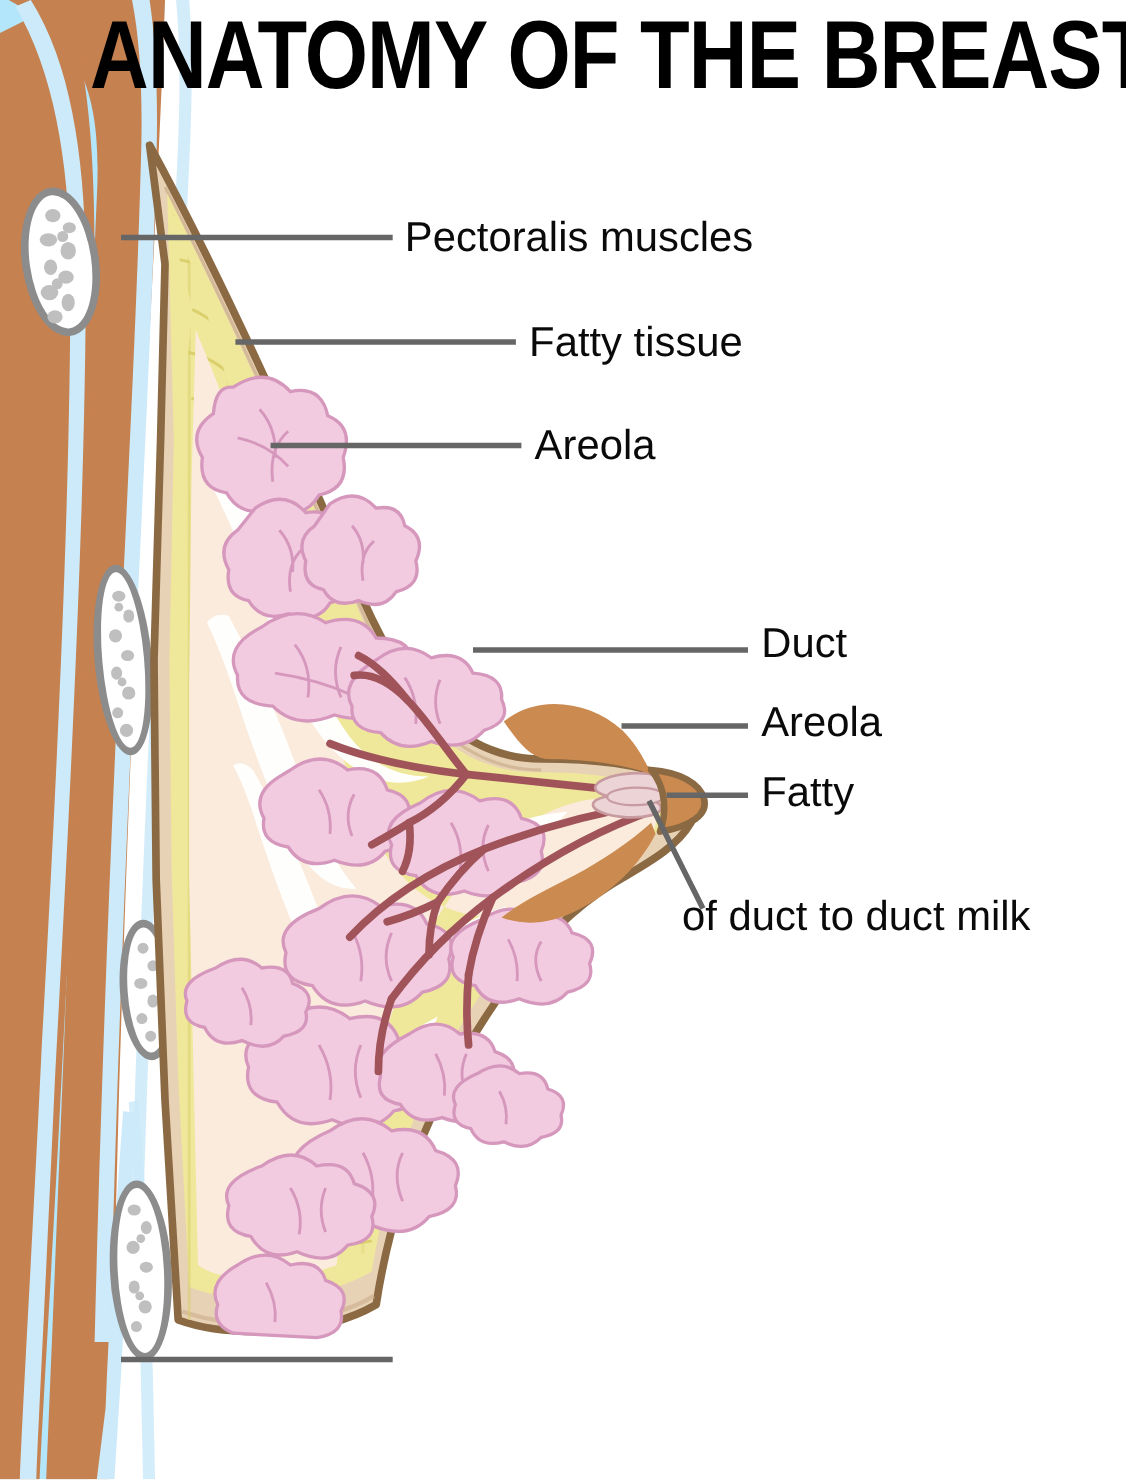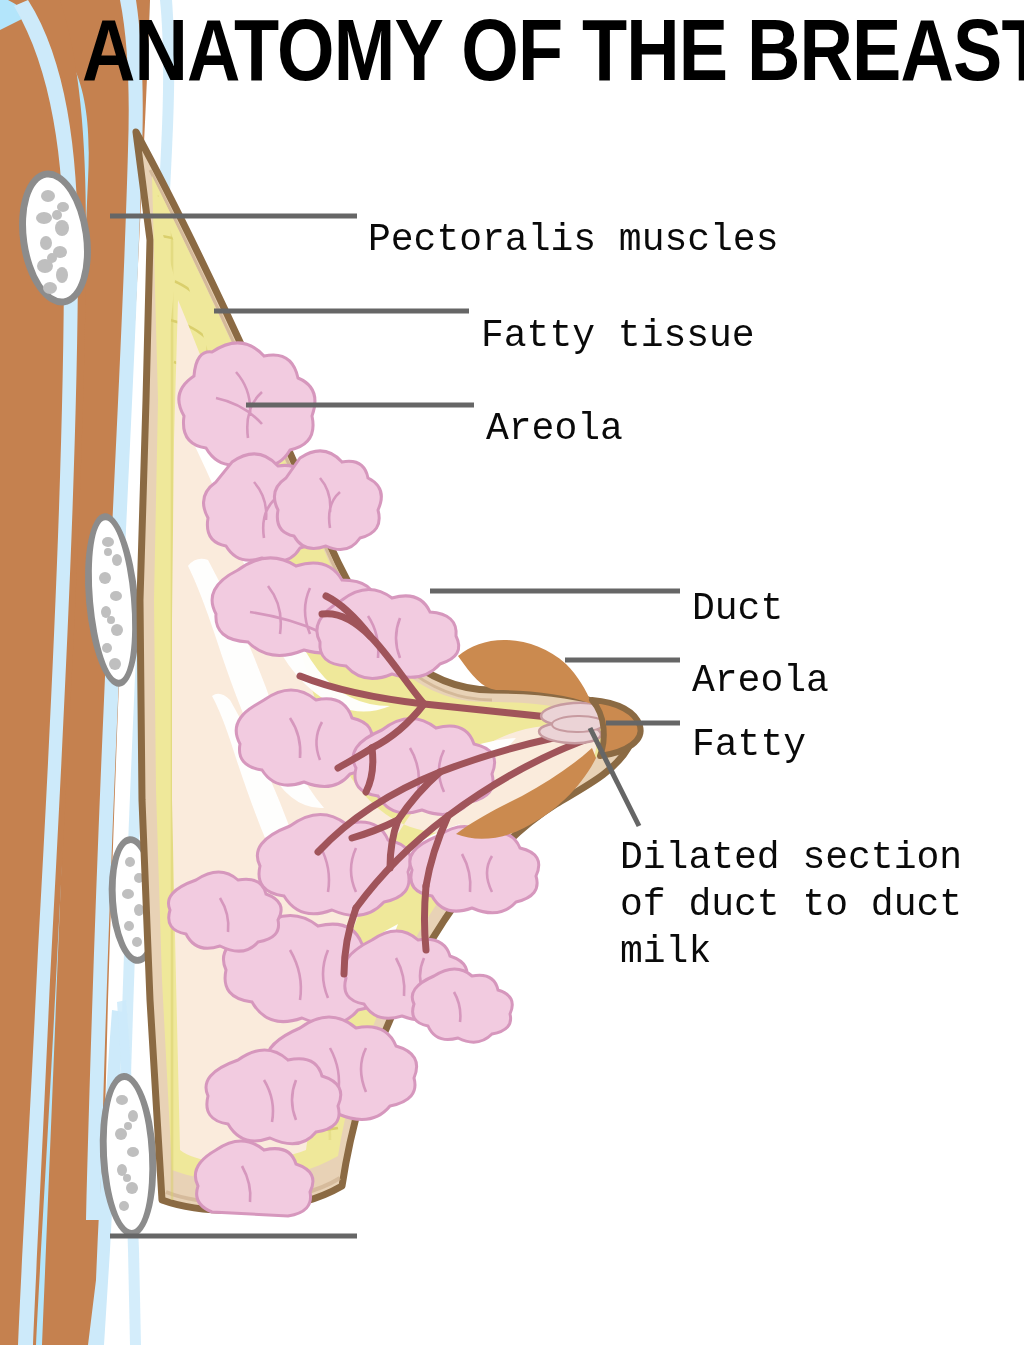--- a/index.html
+++ b/index.html
@@ -34,27 +34,26 @@
     line-height: 92px;
     letter-spacing: -1px;
     color: #000000;
     transform: scaleX(0.84);
     transform-origin: 50% 0;
     white-space: nowrap;
     z-index: 6;
   }
   .lbl {
     position: absolute;
-    font-family: Liberation Mono, monospace;
+    font-family: Liberation Sans, sans-serif;
     font-size: 38px;
     line-height: 46px;
     color: #0a0a0a;
     white-space: nowrap;
     z-index: 6;
-    margin-top: 24px;
   }
   .lbl.two-line { white-space: normal; line-height: 47px; }
 </style>
 </head>
 <body>
 
 <div id="poster">
 
   <svg id="art" viewBox="0 0 1024 1345">
     <defs>
@@ -413,18 +412,17 @@
 
   <div class="lbl" style="left:486px; top:382px;">Areola</div>
 
   <div class="lbl" style="left:692px; top:562px;">Duct</div>
 
   <div class="lbl" style="left:692px; top:634px;text-align:center;">Areola</div>
 
   <div class="lbl" style="left:692px; top:698px;">Fatty</div>
 
   <div class="lbl two-line" style="left:620px; top:810px; width:360px;">
-    <div>Dilated section</div>
     <div>of duct to duct milk</div>
   </div>
 
 
 </div>
 
 </body></html>

